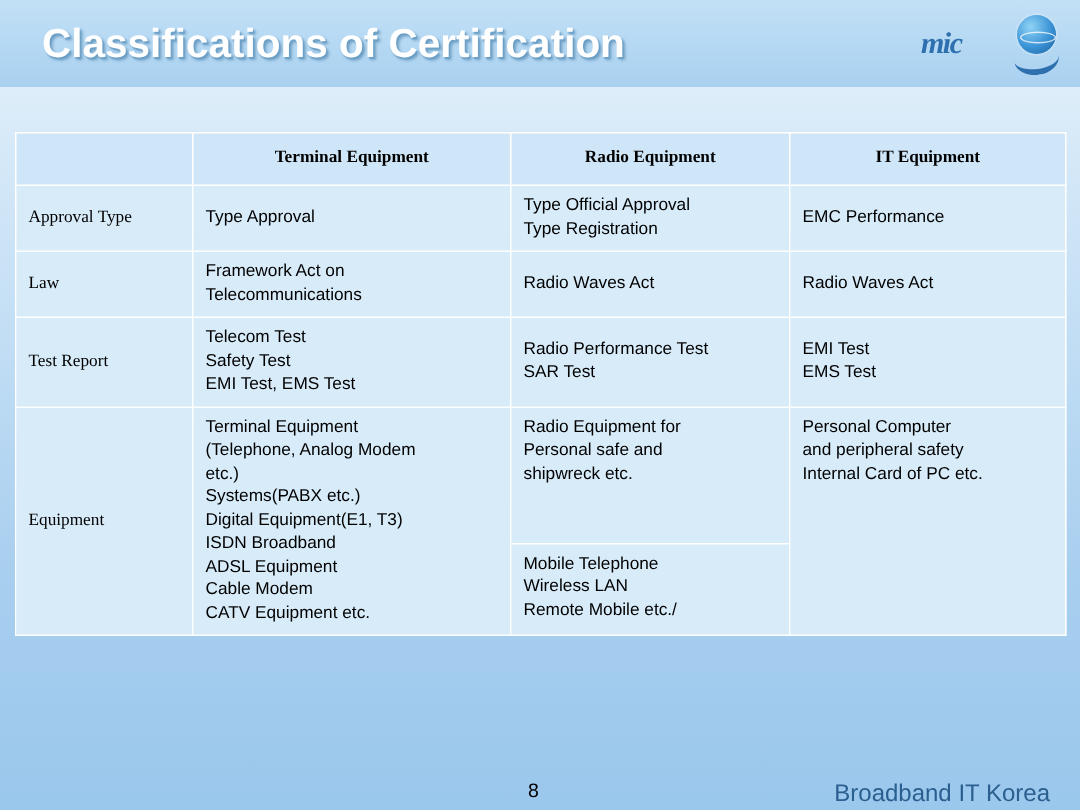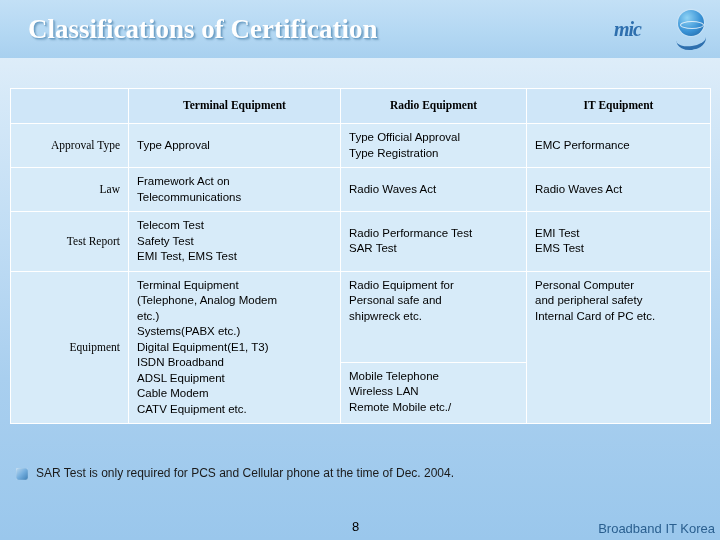--- a/index.html
+++ b/index.html
@@ -24,21 +24,21 @@
   .top-band {
     position: absolute;
     left: 0; top: 0;
     width: 720px; height: 58px;
     background: linear-gradient(to bottom, #c3e0f6 0%, #b4d8f3 55%, #a8d0ef 100%);
   }
   .title {
     position: absolute;
     left: 28px;
     top: 14px;
-    font-family: Liberation Serif, serif;
+    font-family: Liberation Sans, sans-serif;
     font-size: 27px;
     font-weight: bold;
     color: #ffffff;
     text-shadow: 1px 1px 1px #6a9fc7, 2px 2px 2px rgba(60,110,150,0.45);
     letter-spacing: 0px;
     white-space: nowrap;
   }
   
   .logo {
     position: absolute;
@@ -118,21 +118,21 @@
     text-align: center;
     vertical-align: middle !important;
     font-family: "Liberation Serif", serif;
     font-weight: bold;
     font-size: 14px;
     color: #1d4f7c;
     padding: 10px 4px;
   }
   .rowlabel {
     background: #d7ebf9;
-    text-align: right;
+    text-align: left;
     vertical-align: middle !important;
     font-family: "Liberation Serif", serif;
     font-size: 14px;
     color: #2b6ea8;
     padding: 8px 4px;
   }
   .cell {
     background: #d7ebf9;
     vertical-align: middle !important;
   }
@@ -181,23 +181,23 @@
   }
   .page-number {
     position: absolute;
     left: 352px;
     top: 519px;
     font-size: 13px;
     color: #000000;
   }
   .footer-right {
     position: absolute;
-    right: 5px;
+    right: 20px;
     top: 521px;
-    font-size: 13px;
+    font-size: 16px;
     color: #2a5f8f;
     margin-left: 24px;
   }
 </style>
 </head>
 <body>
 
 <div class="slide">
   <div class="top-band"></div>
 
@@ -305,21 +305,17 @@
         <td class="cell-split-bot lines">
           <span>Mobile Telephone</span>
           <span>Wireless LAN</span>
           <span>Remote Mobile etc./</span>
         </td>
       </tr>
     </tbody>
   </table>
 
   <div class="bullets">
-    <div class="bullet-row">
-      <div class="bullet-mark"></div>
-      <div class="bullet-text">SAR Test is only required for PCS and Cellular phone at the time of Dec. 2004.</div>
-    </div>
   </div>
 
   <div class="page-number">8</div>
   <div class="footer-right">Broadband IT Korea</div>
 </div>
 
 </body></html>

